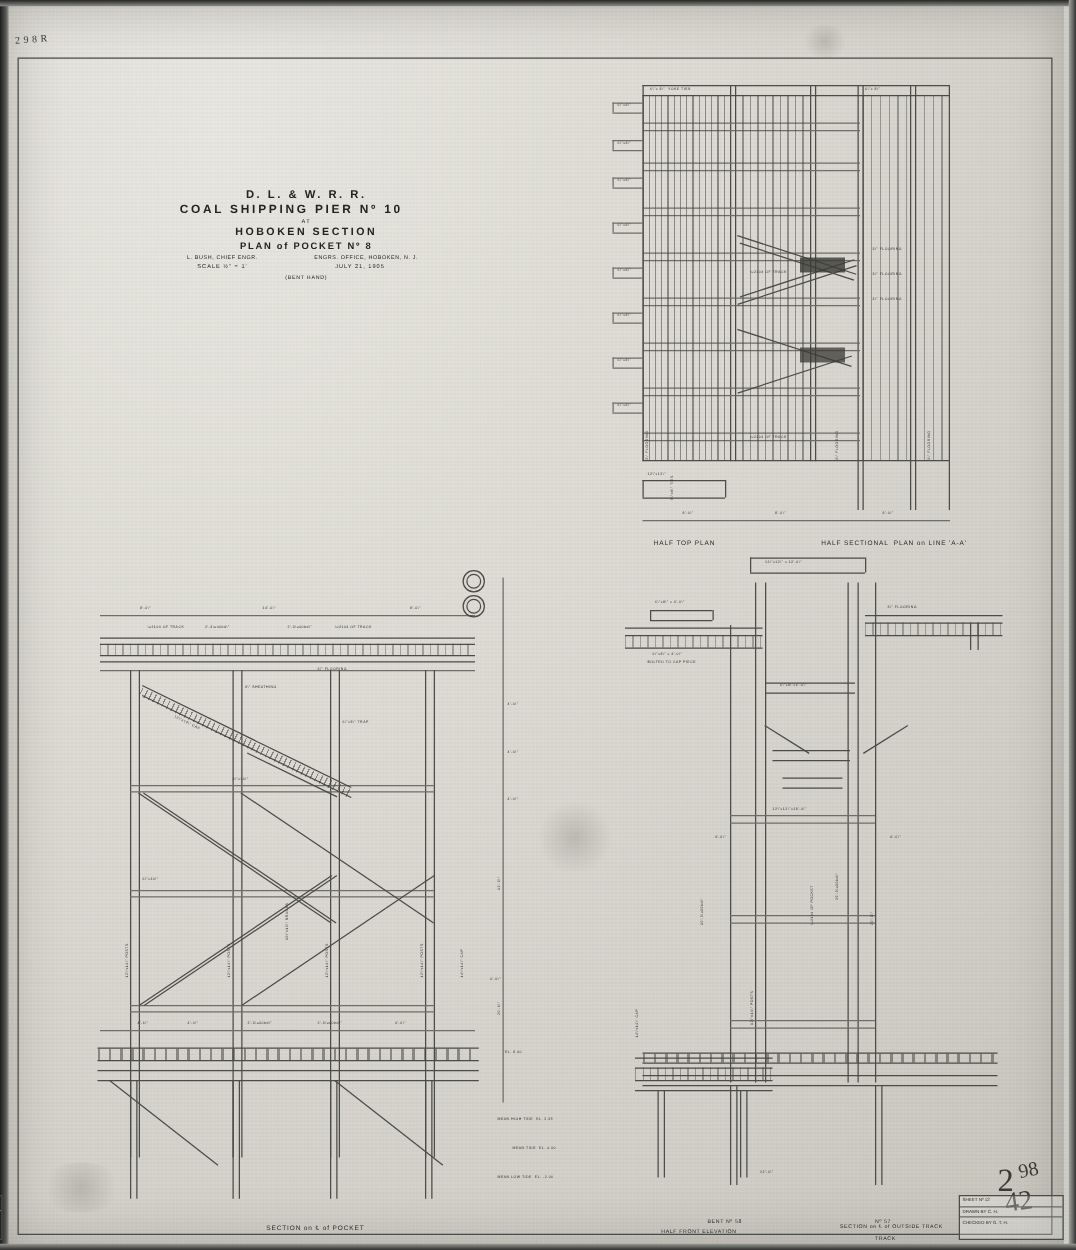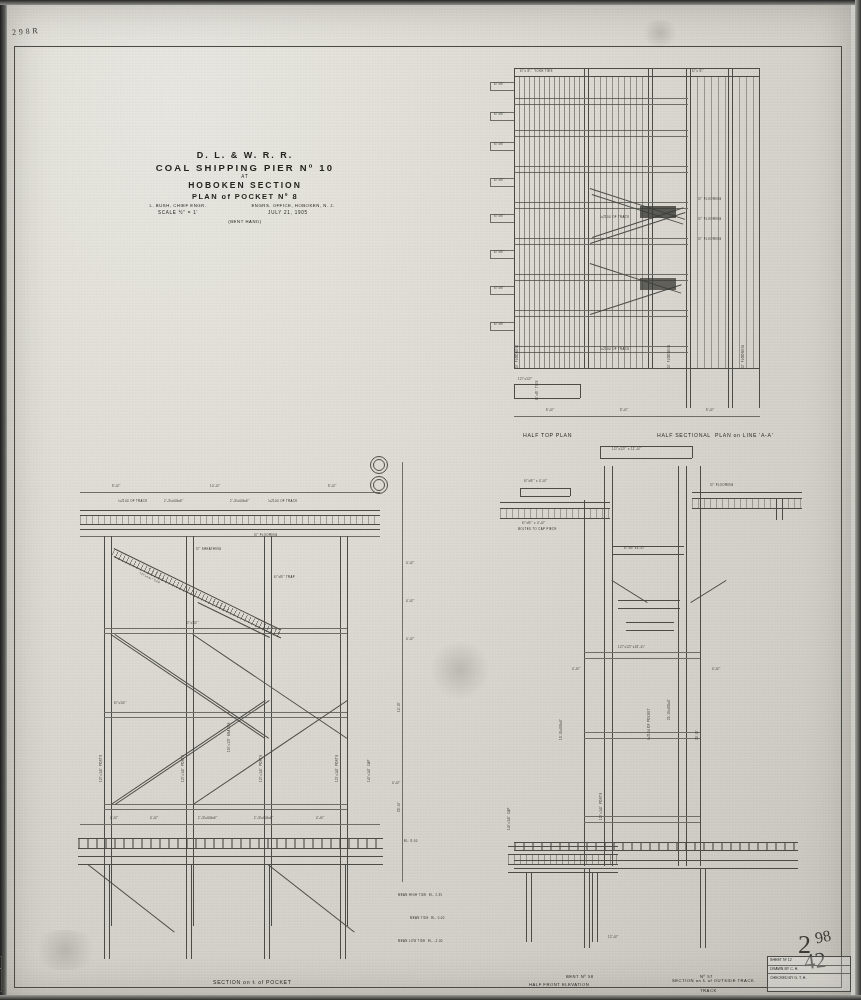--- a/index.html
+++ b/index.html
@@ -67,21 +67,21 @@
   <div class="edge" id="edge-left"></div>
   <div class="edge" id="edge-top"></div>
   <div class="edge" id="edge-right"></div>
   <div class="edge" id="edge-bottom"></div>
 
   <div class="txt pencil" style="left:12px;top:27px;font-size:8px;transform:rotate(-4deg);">2 9 8 R</div>
 
   <div class="border-rect" style="left:14px;top:46px;width:826px;height:940px;"></div>
 
   <div class="ttl" style="left:120px;top:150px;width:250px;font-size:9px;letter-spacing:2px;font-weight:bold;">D. L. &amp; W. R. R.</div>
-  <div class="ttl" style="left:110px;top:162px;width:270px;font-size:9.5px;letter-spacing:2.2px;font-weight:bold;">COAL  SHIPPING  PIER  Nº 10</div>
+  <div class="ttl" style="left:98px;top:162px;width:270px;font-size:9.5px;letter-spacing:2.2px;font-weight:bold;">COAL  SHIPPING  PIER  Nº 10</div>
   <div class="ttl" style="left:120px;top:174px;width:250px;font-size:4.5px;letter-spacing:1px;">AT</div>
   <div class="ttl" style="left:120px;top:180px;width:250px;font-size:8.5px;letter-spacing:2px;font-weight:bold;">HOBOKEN  SECTION</div>
   <div class="ttl" style="left:120px;top:192px;width:250px;font-size:7.5px;letter-spacing:1.4px;font-weight:bold;">PLAN of POCKET Nº 8</div>
   <div class="ttl" style="left:128px;top:203px;width:100px;font-size:4.3px;letter-spacing:.5px;">L. BUSH, CHIEF ENGR.</div>
   <div class="ttl" style="left:228px;top:203px;width:130px;font-size:4.3px;letter-spacing:.5px;">ENGRS. OFFICE, HOBOKEN, N. J.</div>
   <div class="ttl" style="left:128px;top:210px;width:100px;font-size:4.5px;letter-spacing:.8px;">SCALE ½" = 1'</div>
   <div class="ttl" style="left:228px;top:210px;width:120px;font-size:4.5px;letter-spacing:.8px;">JULY 21, 1905</div>
   <div class="ttl" style="left:160px;top:219px;width:170px;font-size:4.2px;letter-spacing:.6px;">(BENT HAND)</div>
 
   <div id="topplan" style="position:absolute;left:480px;top:68px;width:300px;height:360px;">

